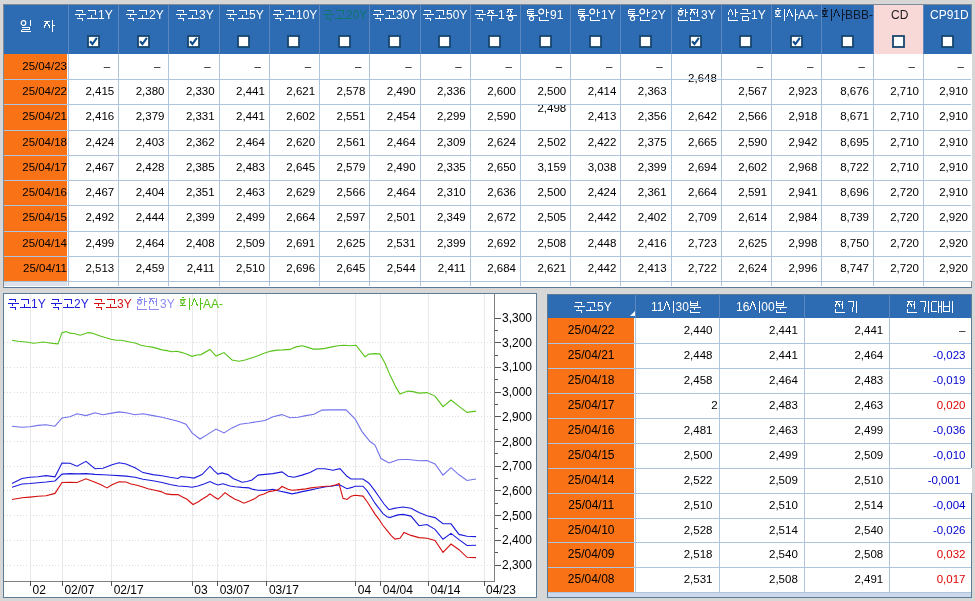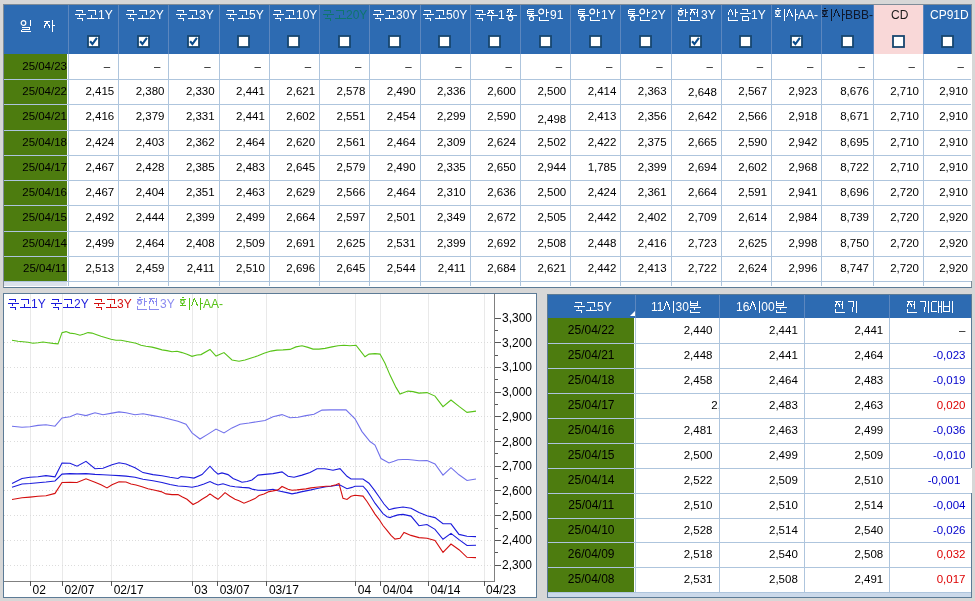--- a/index.html
+++ b/index.html
@@ -1,21 +1,21 @@
 <!DOCTYPE html>
 <html><head><meta charset="utf-8"><style>
 *{margin:0;padding:0;box-sizing:content-box}
 html,body{width:975px;height:601px;background:#d7d7d7;overflow:hidden}
 body{position:relative;font-family:"Liberation Sans",sans-serif}
 .abs{position:absolute}
 .kg{display:inline-block;vertical-align:top}
 .hrow{height:13px;line-height:13px;white-space:nowrap}
 .hl{font-size:12px;line-height:13px;display:inline-block;vertical-align:top;position:relative;top:1px}
 .kw{color:#fff}
-.dc{background:#4d7c0f;font-size:11.5px;color:#000;text-align:right;padding-right:0}
+.dc{background:#f97316;font-size:11.5px;color:#000;text-align:right;padding-right:0}
 .vc{background:#fff;font-size:11.5px;color:#000;text-align:right}
 </style></head><body>
 <svg width="0" height="0" style="position:absolute">
     <defs>
       <g id="kuk" fill="none" stroke="currentColor" stroke-width="1" shape-rendering="crispEdges">
         <path d="M1.5 2.5H8.5"></path>
         <path d="M8.5 2.5V5"></path>
         <path d="M0.5 6.5H11.5"></path>
         <path d="M5.5 6.5V9"></path>
         <path d="M2.5 10.5H8.5"></path>
@@ -356,38 +356,38 @@
 <div class="abs vc" style="left:169.44px;top:79.22px;width:45.22px;height:25.22px;line-height:25.22px;padding-right:4px">2,330</div>
 <div class="abs vc" style="left:219.66px;top:79.22px;width:45.22px;height:25.22px;line-height:25.22px;padding-right:4px">2,441</div>
 <div class="abs vc" style="left:269.88px;top:79.22px;width:45.22000000000003px;height:25.22px;line-height:25.22px;padding-right:4px">2,621</div>
 <div class="abs vc" style="left:320.1px;top:79.22px;width:45.21999999999997px;height:25.22px;line-height:25.22px;padding-right:4px">2,578</div>
 <div class="abs vc" style="left:370.32px;top:79.22px;width:45.21999999999997px;height:25.22px;line-height:25.22px;padding-right:4px">2,490</div>
 <div class="abs vc" style="left:420.53999999999996px;top:79.22px;width:45.22000000000003px;height:25.22px;line-height:25.22px;padding-right:4px">2,336</div>
 <div class="abs vc" style="left:470.76px;top:79.22px;width:45.22000000000003px;height:25.22px;line-height:25.22px;padding-right:4px">2,600</div>
 <div class="abs vc" style="left:520.98px;top:79.22px;width:45.22000000000003px;height:25.22px;line-height:25.22px;padding-right:4px">2,500</div>
 <div class="abs vc" style="left:571.2px;top:79.22px;width:45.219999999999914px;height:25.22px;line-height:25.22px;padding-right:4px">2,414</div>
 <div class="abs vc" style="left:621.42px;top:79.22px;width:45.22000000000003px;height:25.22px;line-height:25.22px;padding-right:4px">2,363</div>
-<div class="abs vc" style="left:671.64px;top:80px;width:45.22000000000003px;height:25.22px;line-height:25.22px;padding-right:4px">2,648</div>
+<div class="abs vc" style="left:671.64px;top:66px;width:45.22000000000003px;height:25.22px;line-height:25.22px;padding-right:4px">2,648</div>
 <div class="abs vc" style="left:721.86px;top:79.22px;width:45.219999999999914px;height:25.22px;line-height:25.22px;padding-right:4px">2,567</div>
 <div class="abs vc" style="left:772.0799999999999px;top:79.22px;width:45.22000000000003px;height:25.22px;line-height:25.22px;padding-right:4px">2,923</div>
 <div class="abs vc" style="left:822.3px;top:79.22px;width:46.700000000000045px;height:25.22px;line-height:25.22px;padding-right:4px">8,676</div>
 <div class="abs vc" style="left:874.0px;top:79.22px;width:45.0px;height:25.22px;line-height:25.22px;padding-right:4px">2,710</div>
 <div class="abs vc" style="left:924.0px;top:79.22px;width:44.0px;height:25.22px;line-height:25.22px;padding-right:4px">2,910</div>
 <div class="abs" style="left:4px;top:104px;width:967px;height:1px;background:#aec5dd;z-index:6"></div>
 <div class="abs dc" style="left:4px;top:104.44px;width:63px;height:25.22px;line-height:25.22px">25/04/21</div>
 <div class="abs vc" style="left:69px;top:104.44px;width:45.22px;height:25.22px;line-height:25.22px;padding-right:4px">2,416</div>
 <div class="abs vc" style="left:119.22px;top:104.44px;width:45.22px;height:25.22px;line-height:25.22px;padding-right:4px">2,379</div>
 <div class="abs vc" style="left:169.44px;top:104.44px;width:45.22px;height:25.22px;line-height:25.22px;padding-right:4px">2,331</div>
 <div class="abs vc" style="left:219.66px;top:104.44px;width:45.22px;height:25.22px;line-height:25.22px;padding-right:4px">2,441</div>
 <div class="abs vc" style="left:269.88px;top:104.44px;width:45.22000000000003px;height:25.22px;line-height:25.22px;padding-right:4px">2,602</div>
 <div class="abs vc" style="left:320.1px;top:104.44px;width:45.21999999999997px;height:25.22px;line-height:25.22px;padding-right:4px">2,551</div>
 <div class="abs vc" style="left:370.32px;top:104.44px;width:45.21999999999997px;height:25.22px;line-height:25.22px;padding-right:4px">2,454</div>
 <div class="abs vc" style="left:420.53999999999996px;top:104.44px;width:45.22000000000003px;height:25.22px;line-height:25.22px;padding-right:4px">2,299</div>
 <div class="abs vc" style="left:470.76px;top:104.44px;width:45.22000000000003px;height:25.22px;line-height:25.22px;padding-right:4px">2,590</div>
-<div class="abs vc" style="left:520.98px;top:107px;width:45.22000000000003px;height:25.22px;line-height:25.22px;padding-right:4px">2,498</div>
+<div class="abs vc" style="left:520.98px;top:96px;width:45.22000000000003px;height:25.22px;line-height:25.22px;padding-right:4px">2,498</div>
 <div class="abs vc" style="left:571.2px;top:104.44px;width:45.219999999999914px;height:25.22px;line-height:25.22px;padding-right:4px">2,413</div>
 <div class="abs vc" style="left:621.42px;top:104.44px;width:45.22000000000003px;height:25.22px;line-height:25.22px;padding-right:4px">2,356</div>
 <div class="abs vc" style="left:671.64px;top:104.44px;width:45.22000000000003px;height:25.22px;line-height:25.22px;padding-right:4px">2,642</div>
 <div class="abs vc" style="left:721.86px;top:104.44px;width:45.219999999999914px;height:25.22px;line-height:25.22px;padding-right:4px">2,566</div>
 <div class="abs vc" style="left:772.0799999999999px;top:104.44px;width:45.22000000000003px;height:25.22px;line-height:25.22px;padding-right:4px">2,918</div>
 <div class="abs vc" style="left:822.3px;top:104.44px;width:46.700000000000045px;height:25.22px;line-height:25.22px;padding-right:4px">8,671</div>
 <div class="abs vc" style="left:874.0px;top:104.44px;width:45.0px;height:25.22px;line-height:25.22px;padding-right:4px">2,710</div>
 <div class="abs vc" style="left:924.0px;top:104.44px;width:44.0px;height:25.22px;line-height:25.22px;padding-right:4px">2,910</div>
 <div class="abs" style="left:4px;top:130px;width:967px;height:1px;background:#aec5dd;z-index:6"></div>
 <div class="abs dc" style="left:4px;top:129.66px;width:63px;height:25.22px;line-height:25.22px">25/04/18</div>
@@ -413,22 +413,22 @@
 <div class="abs dc" style="left:4px;top:154.88px;width:63px;height:25.22px;line-height:25.22px">25/04/17</div>
 <div class="abs vc" style="left:69px;top:154.88px;width:45.22px;height:25.22px;line-height:25.22px;padding-right:4px">2,467</div>
 <div class="abs vc" style="left:119.22px;top:154.88px;width:45.22px;height:25.22px;line-height:25.22px;padding-right:4px">2,428</div>
 <div class="abs vc" style="left:169.44px;top:154.88px;width:45.22px;height:25.22px;line-height:25.22px;padding-right:4px">2,385</div>
 <div class="abs vc" style="left:219.66px;top:154.88px;width:45.22px;height:25.22px;line-height:25.22px;padding-right:4px">2,483</div>
 <div class="abs vc" style="left:269.88px;top:154.88px;width:45.22000000000003px;height:25.22px;line-height:25.22px;padding-right:4px">2,645</div>
 <div class="abs vc" style="left:320.1px;top:154.88px;width:45.21999999999997px;height:25.22px;line-height:25.22px;padding-right:4px">2,579</div>
 <div class="abs vc" style="left:370.32px;top:154.88px;width:45.21999999999997px;height:25.22px;line-height:25.22px;padding-right:4px">2,490</div>
 <div class="abs vc" style="left:420.53999999999996px;top:154.88px;width:45.22000000000003px;height:25.22px;line-height:25.22px;padding-right:4px">2,335</div>
 <div class="abs vc" style="left:470.76px;top:154.88px;width:45.22000000000003px;height:25.22px;line-height:25.22px;padding-right:4px">2,650</div>
-<div class="abs vc" style="left:520.98px;top:154.88px;width:45.22000000000003px;height:25.22px;line-height:25.22px;padding-right:4px">2,944</div>
-<div class="abs vc" style="left:571.2px;top:154.88px;width:45.219999999999914px;height:25.22px;line-height:25.22px;padding-right:4px">1,785</div>
+<div class="abs vc" style="left:520.98px;top:154.88px;width:45.22000000000003px;height:25.22px;line-height:25.22px;padding-right:4px">3,159</div>
+<div class="abs vc" style="left:571.2px;top:154.88px;width:45.219999999999914px;height:25.22px;line-height:25.22px;padding-right:4px">3,038</div>
 <div class="abs vc" style="left:621.42px;top:154.88px;width:45.22000000000003px;height:25.22px;line-height:25.22px;padding-right:4px">2,399</div>
 <div class="abs vc" style="left:671.64px;top:154.88px;width:45.22000000000003px;height:25.22px;line-height:25.22px;padding-right:4px">2,694</div>
 <div class="abs vc" style="left:721.86px;top:154.88px;width:45.219999999999914px;height:25.22px;line-height:25.22px;padding-right:4px">2,602</div>
 <div class="abs vc" style="left:772.0799999999999px;top:154.88px;width:45.22000000000003px;height:25.22px;line-height:25.22px;padding-right:4px">2,968</div>
 <div class="abs vc" style="left:822.3px;top:154.88px;width:46.700000000000045px;height:25.22px;line-height:25.22px;padding-right:4px">8,722</div>
 <div class="abs vc" style="left:874.0px;top:154.88px;width:45.0px;height:25.22px;line-height:25.22px;padding-right:4px">2,710</div>
 <div class="abs vc" style="left:924.0px;top:154.88px;width:44.0px;height:25.22px;line-height:25.22px;padding-right:4px">2,910</div>
 <div class="abs" style="left:4px;top:180px;width:967px;height:1px;background:#aec5dd;z-index:6"></div>
 <div class="abs dc" style="left:4px;top:180.1px;width:63px;height:25.22px;line-height:25.22px">25/04/16</div>
 <div class="abs vc" style="left:69px;top:180.1px;width:45.22px;height:25.22px;line-height:25.22px;padding-right:4px">2,467</div>
@@ -725,21 +725,21 @@
 <div class="abs vc" style="left:719.5px;top:492.58000000000004px;width:78.29999999999995px;height:24.93999999999994px;line-height:24.93999999999994px;padding-right:6px;color:#000">2,510</div>
 <div class="abs vc" style="left:804.8px;top:492.58000000000004px;width:78.40000000000009px;height:24.93999999999994px;line-height:24.93999999999994px;padding-right:6px;color:#000">2,514</div>
 <div class="abs vc" style="left:890.2px;top:492.58000000000004px;width:75.29999999999995px;height:24.93999999999994px;line-height:24.93999999999994px;padding-right:6px;color:#0000cc">-0,004</div>
 <div class="abs" style="left:548px;top:518px;width:423px;height:1px;background:#aec5dd;z-index:6"></div>
 <div class="abs dc" style="left:548px;top:517.52px;width:86.39999999999998px;height:24.940000000000055px;line-height:24.940000000000055px;text-align:center;font-size:12px">25/04/10</div>
 <div class="abs vc" style="left:636.4px;top:517.52px;width:76.10000000000002px;height:24.940000000000055px;line-height:24.940000000000055px;padding-right:6px;color:#000">2,528</div>
 <div class="abs vc" style="left:719.5px;top:517.52px;width:78.29999999999995px;height:24.940000000000055px;line-height:24.940000000000055px;padding-right:6px;color:#000">2,514</div>
 <div class="abs vc" style="left:804.8px;top:517.52px;width:78.40000000000009px;height:24.940000000000055px;line-height:24.940000000000055px;padding-right:6px;color:#000">2,540</div>
 <div class="abs vc" style="left:890.2px;top:517.52px;width:75.29999999999995px;height:24.940000000000055px;line-height:24.940000000000055px;padding-right:6px;color:#0000cc">-0,026</div>
 <div class="abs" style="left:548px;top:542px;width:423px;height:1px;background:#aec5dd;z-index:6"></div>
-<div class="abs dc" style="left:548px;top:542.46px;width:86.39999999999998px;height:24.93999999999994px;line-height:24.93999999999994px;text-align:center;font-size:12px">26/04/09</div>
+<div class="abs dc" style="left:548px;top:542.46px;width:86.39999999999998px;height:24.93999999999994px;line-height:24.93999999999994px;text-align:center;font-size:12px">25/04/09</div>
 <div class="abs vc" style="left:636.4px;top:542.46px;width:76.10000000000002px;height:24.93999999999994px;line-height:24.93999999999994px;padding-right:6px;color:#000">2,518</div>
 <div class="abs vc" style="left:719.5px;top:542.46px;width:78.29999999999995px;height:24.93999999999994px;line-height:24.93999999999994px;padding-right:6px;color:#000">2,540</div>
 <div class="abs vc" style="left:804.8px;top:542.46px;width:78.40000000000009px;height:24.93999999999994px;line-height:24.93999999999994px;padding-right:6px;color:#000">2,508</div>
 <div class="abs vc" style="left:890.2px;top:542.46px;width:75.29999999999995px;height:24.93999999999994px;line-height:24.93999999999994px;padding-right:6px;color:#dd0000">0,032</div>
 <div class="abs" style="left:548px;top:567px;width:423px;height:1px;background:#aec5dd;z-index:6"></div>
 <div class="abs dc" style="left:548px;top:567.4px;width:86.39999999999998px;height:24.940000000000055px;line-height:24.940000000000055px;text-align:center;font-size:12px">25/04/08</div>
 <div class="abs vc" style="left:636.4px;top:567.4px;width:76.10000000000002px;height:24.940000000000055px;line-height:24.940000000000055px;padding-right:6px;color:#000">2,531</div>
 <div class="abs vc" style="left:719.5px;top:567.4px;width:78.29999999999995px;height:24.940000000000055px;line-height:24.940000000000055px;padding-right:6px;color:#000">2,508</div>
 <div class="abs vc" style="left:804.8px;top:567.4px;width:78.40000000000009px;height:24.940000000000055px;line-height:24.940000000000055px;padding-right:6px;color:#000">2,491</div>
 <div class="abs vc" style="left:890.2px;top:567.4px;width:75.29999999999995px;height:24.940000000000055px;line-height:24.940000000000055px;padding-right:6px;color:#dd0000">0,017</div>

